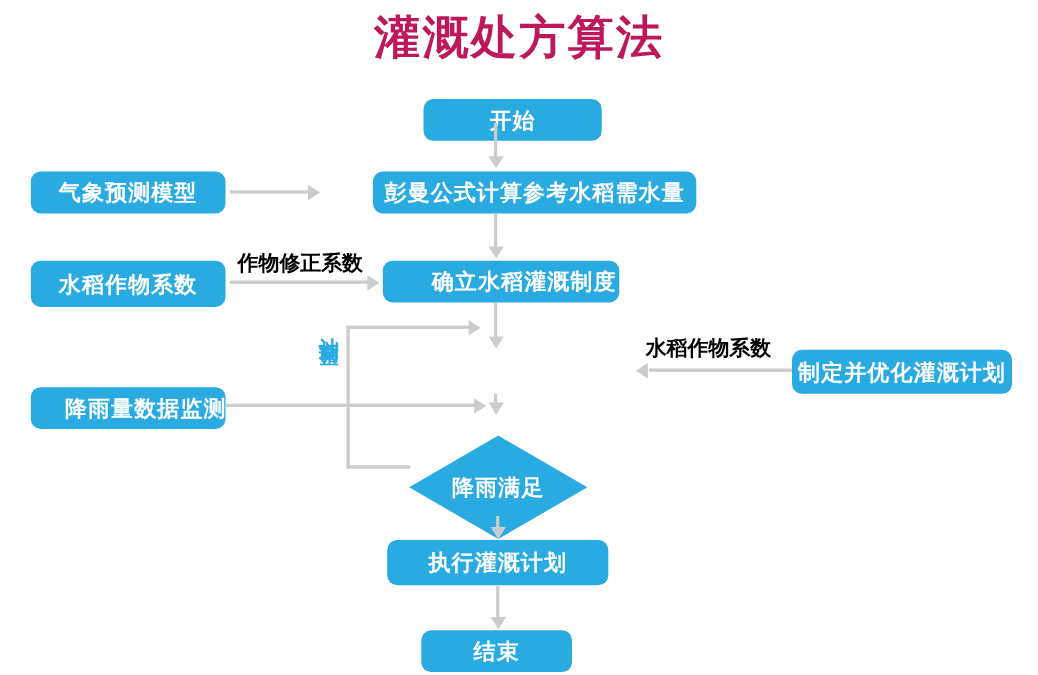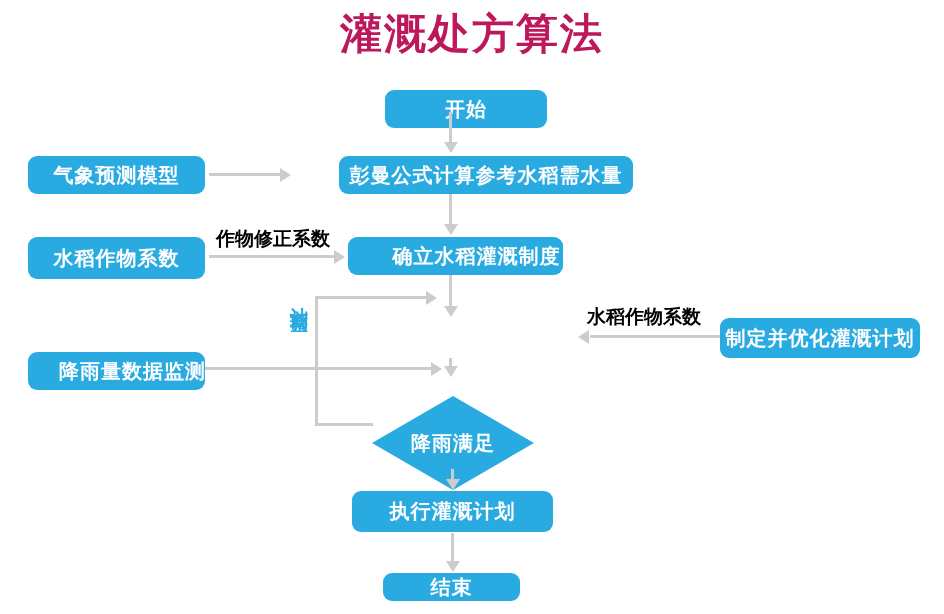--- a/index.html
+++ b/index.html
@@ -118,21 +118,21 @@
 
 
   <div class="node" style="left:720px; top:318px; width:200px; height:40px;">制定并优化灌溉计划</div>
 
   <div class="node" style="left:28px; top:352px; width:177px; height:38px;padding-left:32px;">降雨量数据监测</div>
 
   <div class="diamond" style="left:372px; top:396px; width:162px; height:94px;">降雨满足</div>
 
   <div class="node" style="left:352px; top:491px; width:201px; height:41px;">执行灌溉计划</div>
 
-  <div class="node" style="left:383px; top:573px; width:137px; height:28px;">结束</div>
+  <div class="node" style="left:383px; top:573px; width:137px; height:38px;">结束</div>
 
   <div class="line" style="left:449px; top:112px; width:3px; height:31px;"></div>
   <div class="ah-down" style="left:444px; top:142px;"></div>
 
   <div class="line" style="left:449px; top:194px; width:3px; height:31px;"></div>
   <div class="ah-down" style="left:444px; top:224px;"></div>
 
   <div class="line" style="left:449px; top:275px; width:3px; height:32px;"></div>
   <div class="ah-down" style="left:444px; top:306px;"></div>
 

